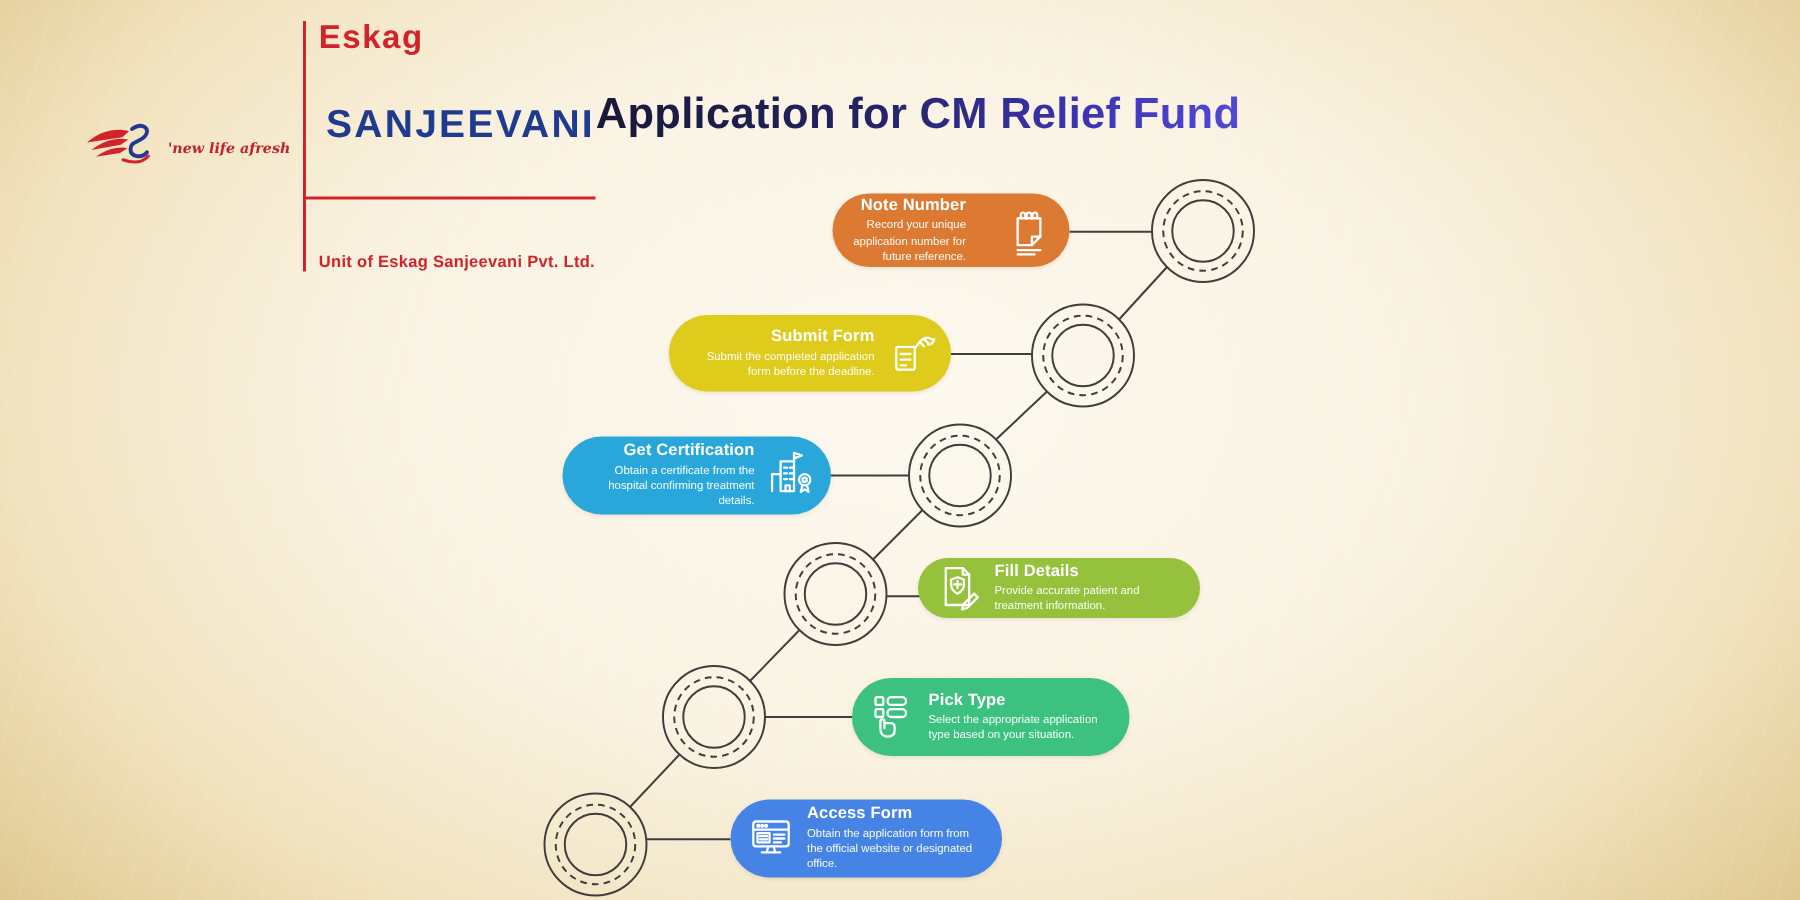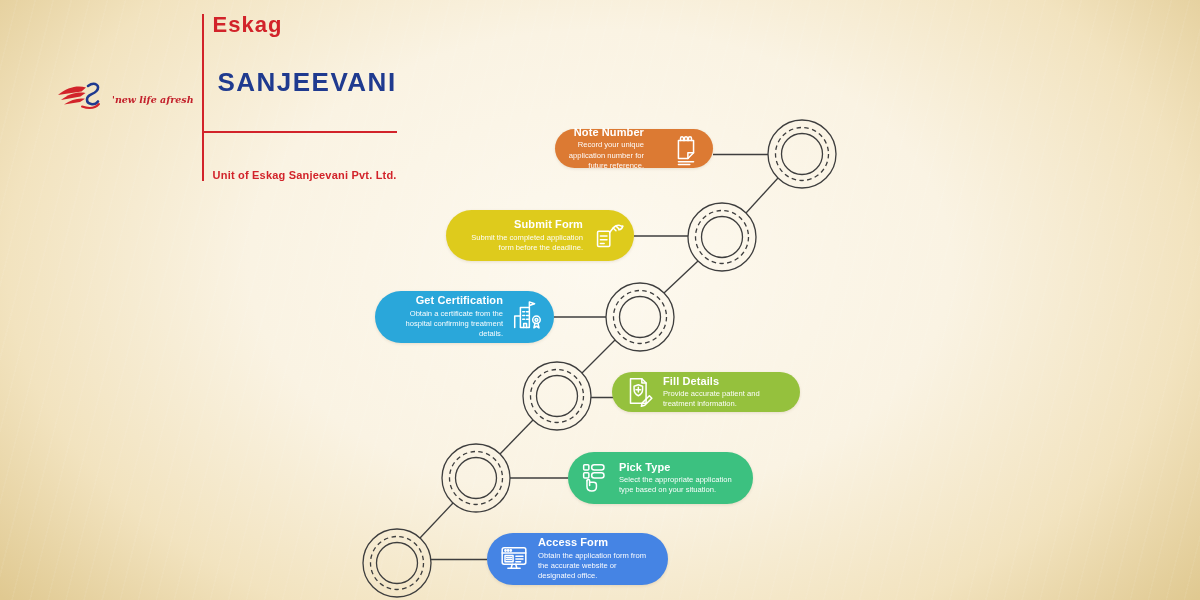--- a/index.html
+++ b/index.html
@@ -75,20 +75,21 @@
     </div>
     <div class="logo-divider"></div>
     <div class="logo-right">
       <span class="logo-eskag">Eskag</span>
       <span class="logo-main">SANJEEVANI</span>
       <div class="logo-rule"></div>
       <span class="logo-unit">Unit of Eskag Sanjeevani Pvt. Ltd.</span>
     </div>
   </div>
 
+  <h1 class="page-title">Application for CM Relief Fund</h1>
 
   <svg class="flow-svg" width="1200" height="600" viewBox="0 0 1200 600">
 
     <g>
       <circle cx="397" cy="563" r="34"></circle>
         <circle class="dashed" cx="397" cy="563" r="26.5"></circle>
         <circle cx="397" cy="563" r="20.5"></circle>
     </g>
     <g>
       <circle cx="476" cy="478" r="34"></circle>
@@ -123,21 +124,21 @@
     <line x1="746" y1="213" x2="778" y2="178"></line>
 
     <line x1="431" y1="559.5" x2="487" y2="559.5"></line>
     <line x1="510" y1="478" x2="568" y2="478"></line>
     <line x1="591" y1="397.5" x2="648" y2="397.5"></line>
     <line x1="554" y1="317" x2="606" y2="317"></line>
     <line x1="634" y1="236" x2="688" y2="236"></line>
     <line x1="713" y1="154.5" x2="768" y2="154.5"></line>
   </svg>
 
-  <div class="pill side-left" style="left: 555px; top: 129px; width: 158px; height: 39px; background-color: rgb(220, 122, 51); gap: 24px;">
+  <div class="pill side-left" style="left: 555px; top: 129px; width: 158px; height: 49px; background-color: rgb(220, 122, 51); gap: 24px;">
     <div class="pill-text">
       <div class="pill-title">Note Number</div>
       <div class="pill-desc">Record your unique application number for future reference.</div>
     </div>
     <div class="pill-icon">
       <svg width="34" height="36" viewBox="0 0 36 38">
         <path d="M10 10 H26 V23 L20 29 H10 Z"></path>
         <path d="M26 23 H20 V29"></path>
         <path d="M12.2 10 V7.6 a1.6 1.6 0 0 1 3.2 0 V10"></path>
         <path d="M16.4 10 V7.6 a1.6 1.6 0 0 1 3.2 0 V10"></path>
@@ -224,17 +225,17 @@
         <circle cx="14.6" cy="10" r="0.7" fill="#fff"></circle>
         <path d="M5.5 12.7 H30.5"></path>
         <rect x="8.5" y="15.2" width="8.5" height="6.6"></rect>
         <path d="M10.2 17.4 h5.2 M10.2 19.6 h5.2"></path>
         <path d="M20 16.2 h7.5 M20 19 h7.5 M20 21.8 h5"></path>
         <path d="M16.2 24.5 l-1 3.3 M19.8 24.5 l1 3.3 M11.5 28.8 h13"></path>
       </svg>
     </div>
     <div class="pill-text">
       <div class="pill-title">Access Form</div>
-      <div class="pill-desc">Obtain the application form from the accurate website or designated office.</div>
+      <div class="pill-desc">Obtain the application form from the official website or designated office.</div>
     </div>
   </div>
 
 </div>
 
 </body></html>

